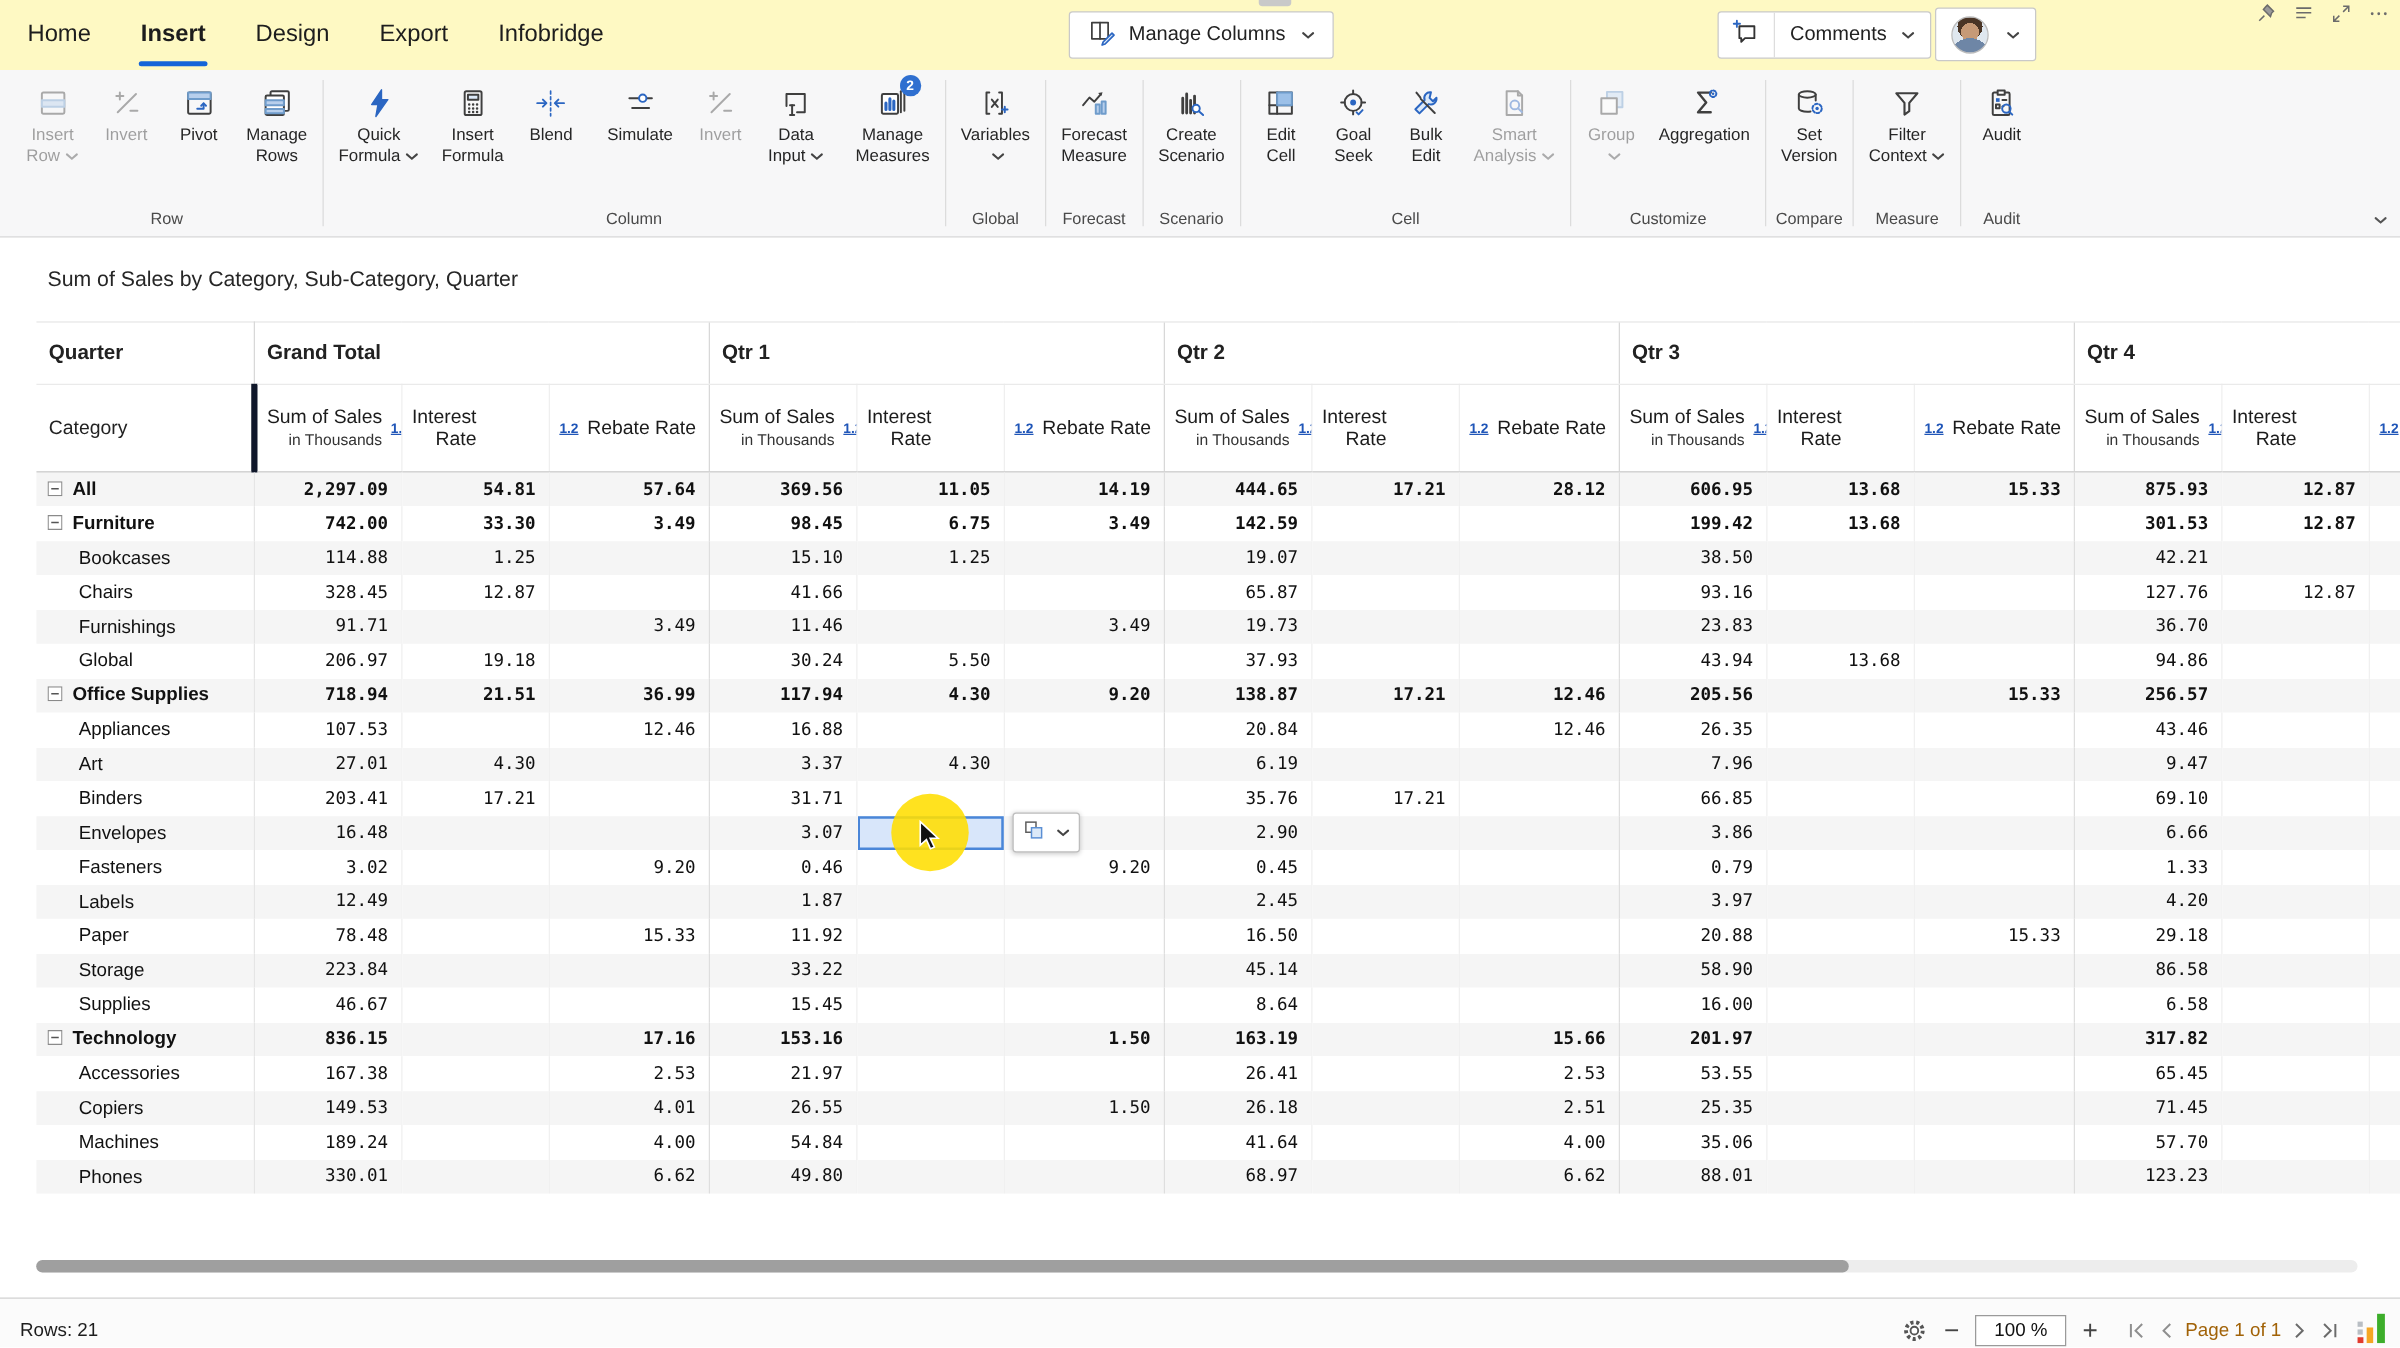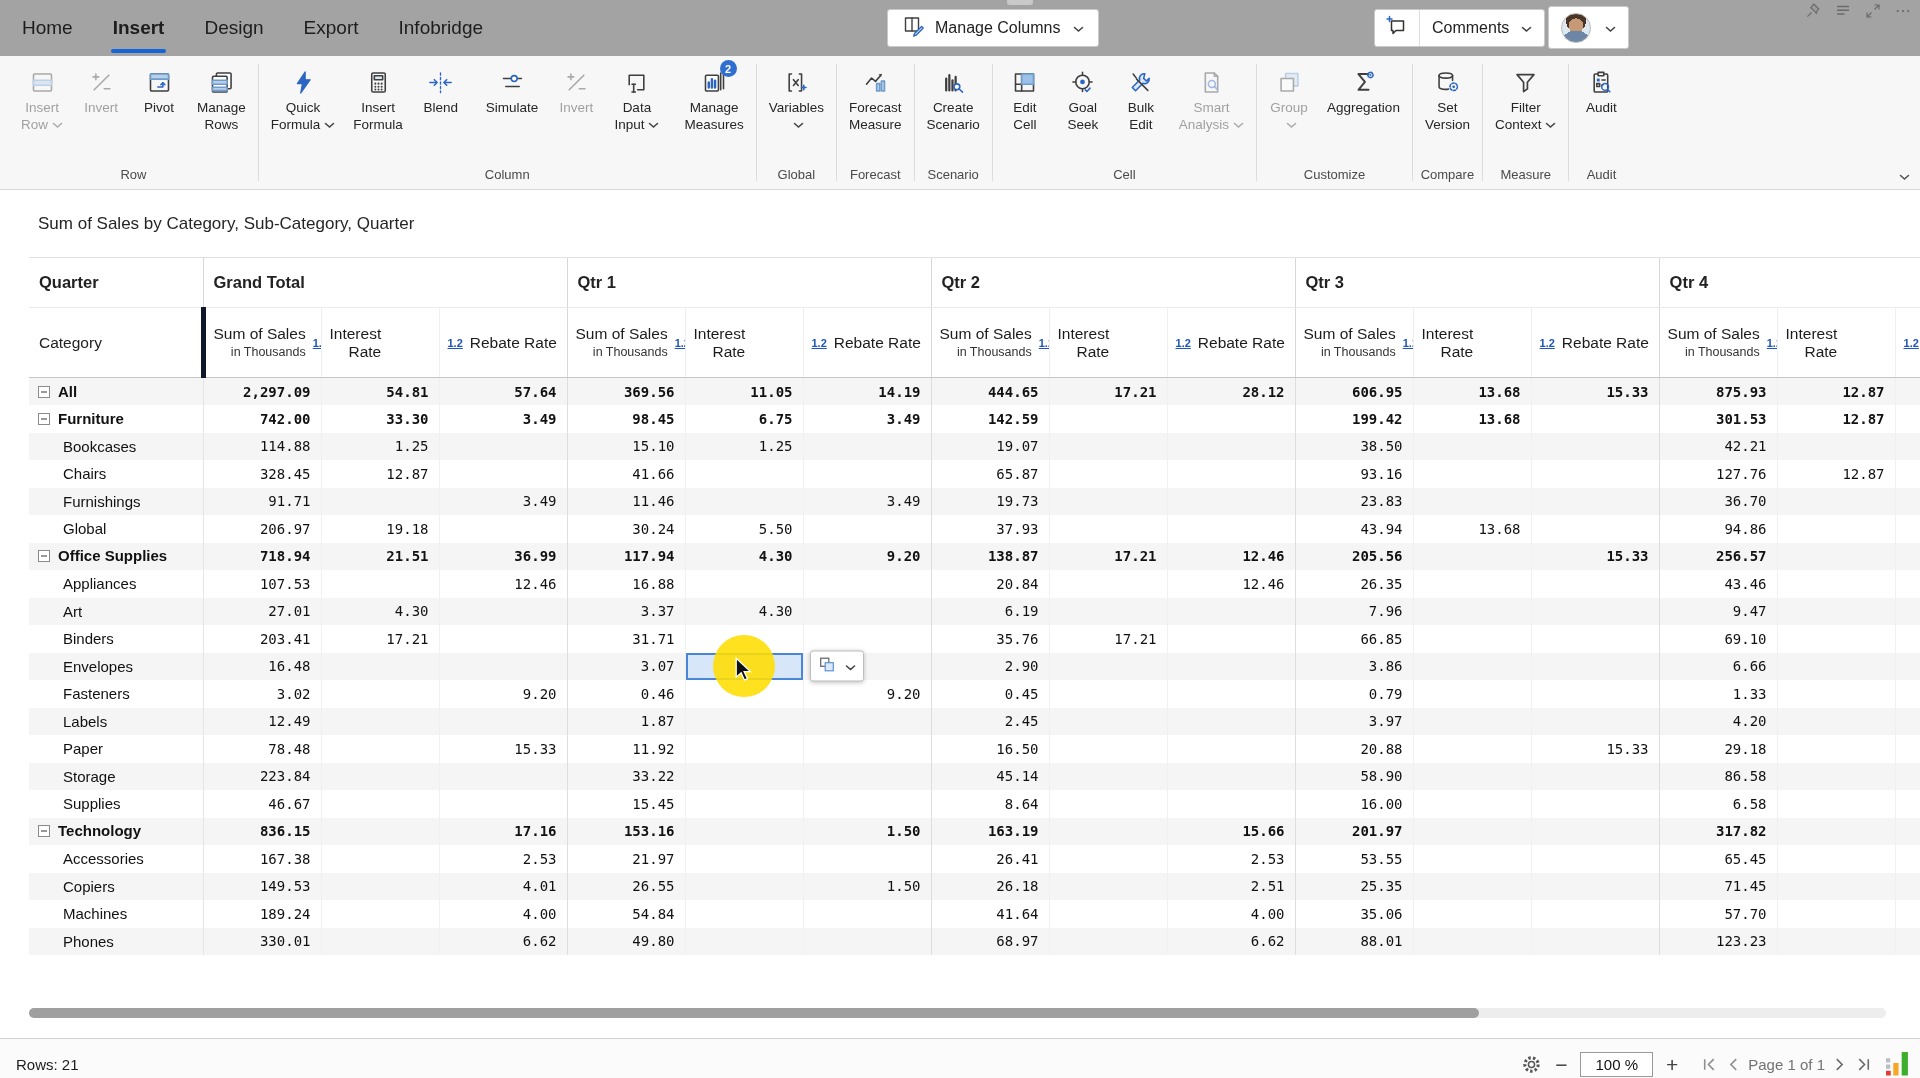--- a/index.html
+++ b/index.html
@@ -1,28 +1,28 @@
 <!DOCTYPE html>
 <html><head>
 <meta charset="utf-8">
 <style>
   *{box-sizing:border-box;margin:0;padding:0}
   html,body{width:1920px;height:1078px;overflow:hidden;background:#fff;
     font-family:"Liberation Sans",sans-serif;color:#222;-webkit-font-smoothing:antialiased}
   .app{position:relative;width:1920px;height:1078px}
 
   
-  .menubar{position:relative;height:56px;background:#a3a3a3}
+  .menubar{position:relative;height:56px;background:#fef9c3}
   .drag-notch{position:absolute;left:1007px;top:0;width:26px;height:5px;background:#c9c9c9;border-radius:0 0 3px 3px}
   .tabs{display:flex;gap:40px;padding-left:22px;height:100%;align-items:center}
   .tab{position:relative;font-size:19px;color:#1d1d1d;height:100%;display:flex;align-items:center;cursor:default}
   .tab.active{font-weight:700}
   .tab.active::after{content:"";position:absolute;left:-2px;right:-2px;bottom:3px;height:4px;background:#1565d8;border-radius:2px}
   .pillbtn{position:absolute;display:flex;align-items:center;background:#fff;border:1px solid #c9c9c9;border-radius:3px;font-size:16px;color:#222}
-  .mc-btn{left:887px;top:9px;height:38px;padding:0 14px;gap:9px}
+  .mc-btn{left:855px;top:9px;height:38px;padding:0 14px;gap:9px}
   .cm-btn{left:1374px;top:9px;height:38px}
   .cm-icon-seg{display:flex;align-items:center;padding:0 10px;height:100%;border-right:1px solid #ddd}
   .cm-label-seg{display:flex;gap:8px;padding:0 12px}
   .avatar-box{left:1548px;top:6px;height:43px;padding:0 12px;gap:10px}
   .avatar{width:30px;height:30px;border-radius:50%;border:1px solid #bbb;
     background:
       radial-gradient(circle at 50% 118%, #6e86a6 0 46%, transparent 46%),
       radial-gradient(circle at 50% 42%, #c79a77 0 34%, transparent 34%),
       radial-gradient(circle at 50% 26%, #4a3526 0 40%, transparent 40%),
       #dfe7ef}
@@ -86,21 +86,21 @@
 
   
   .hscroll{position:absolute;left:29px;top:1008px;width:1857px;height:10px;background:#ededed;border-radius:5px}
   .hthumb{width:1450px;height:10px;background:#9f9f9f;border-radius:5px}
   .statusbar{position:absolute;left:0;bottom:0;width:1920px;height:40px;background:#fbfbfb;
     border-top:1px solid #d2d2d2;display:flex;align-items:center;padding:12px 10px 0 16px;font-size:15px;color:#1d1d1d}
   .sb-right{margin-left:auto;display:flex;align-items:center;gap:13px}
   .zoombox{border:1px solid #9a9a9a;background:#fff;padding:3px 14px;font-size:15px;color:#111}
   .zbtn{font-size:21px;color:#444;line-height:1;cursor:pointer}
   .pager{display:flex;align-items:center;gap:8px;margin-left:10px}
-  .pagelabel{font-size:15px;color:#737373}
+  .pagelabel{font-size:15px;color:#a16207}
   .icnbtn{display:inline-flex;align-items:center;cursor:pointer}
 </style>
 </head>
 <body>
 
 <div class="app">
 
   <div class="menubar">
     <div class="drag-notch"></div>
     <nav class="tabs" id="tabs">

